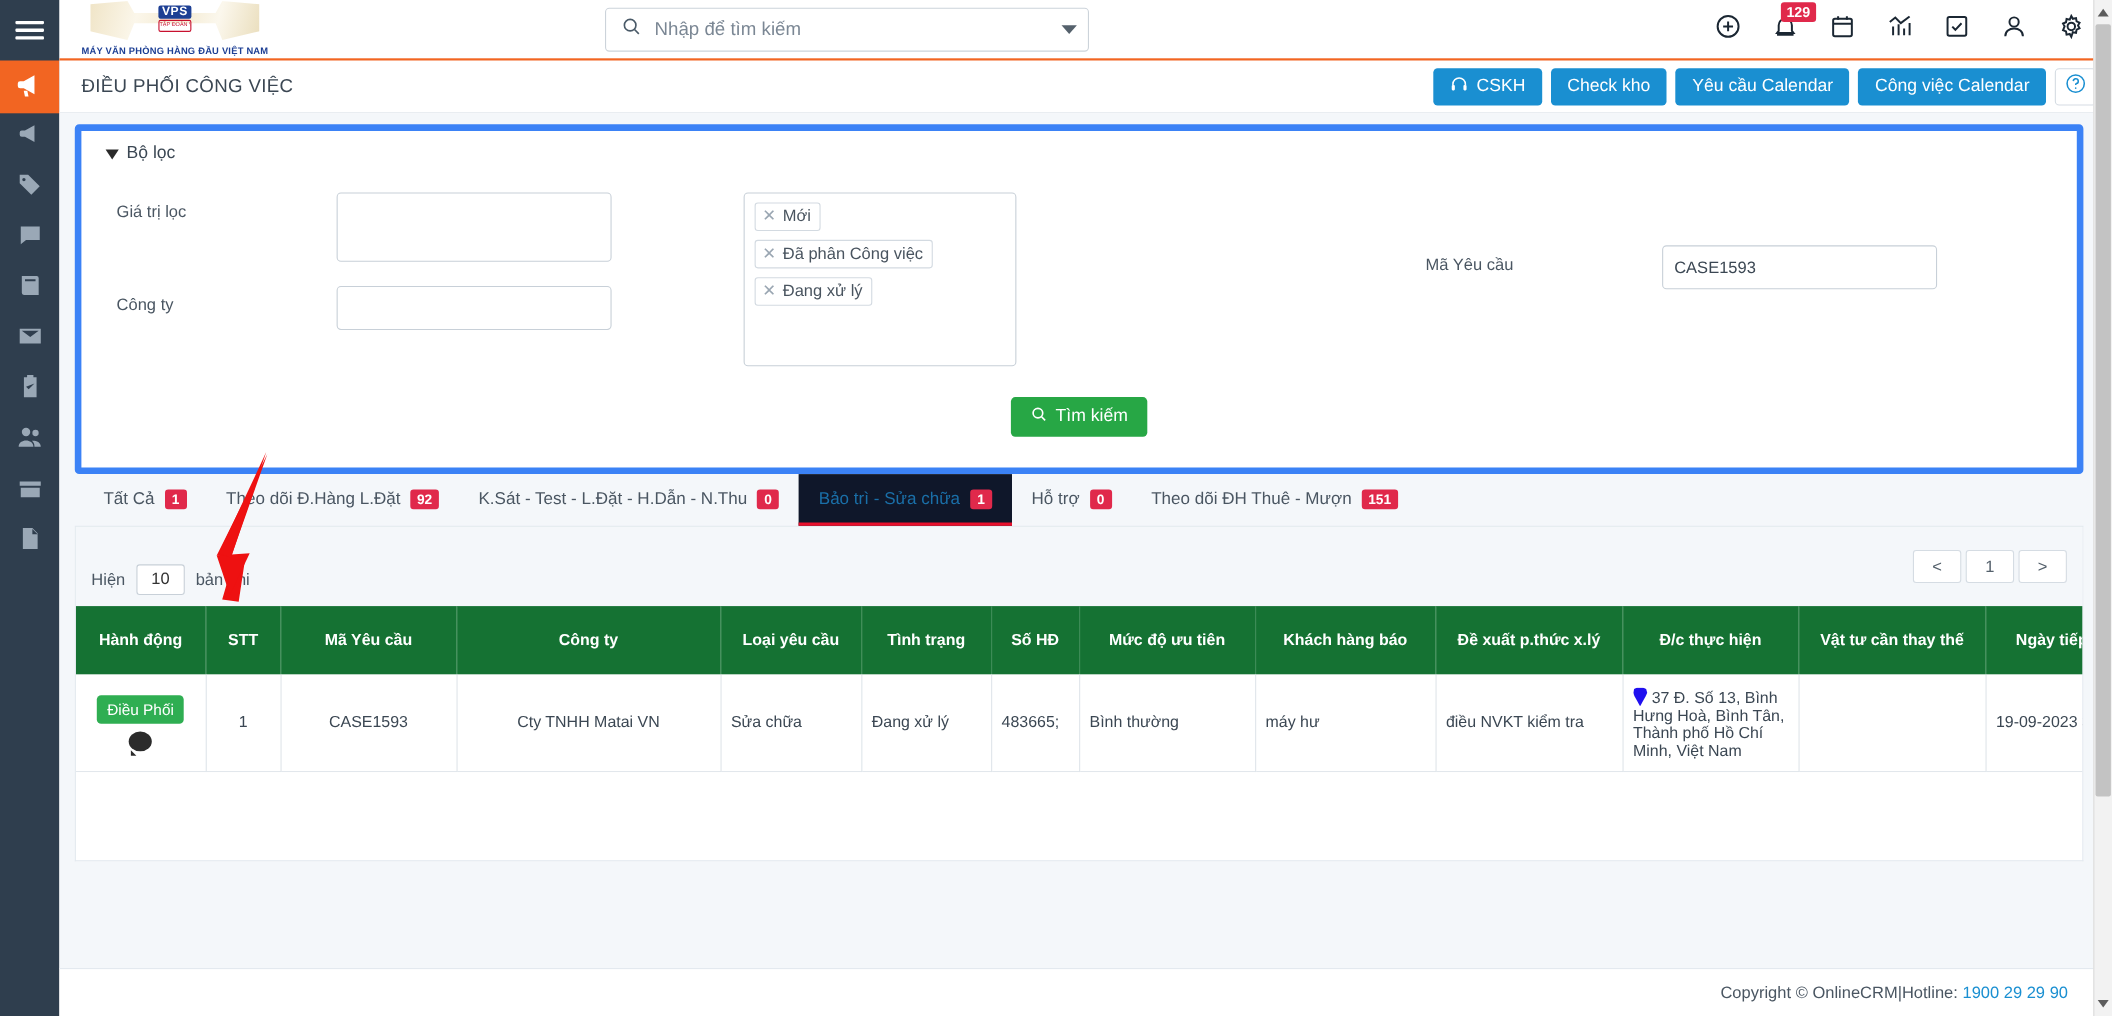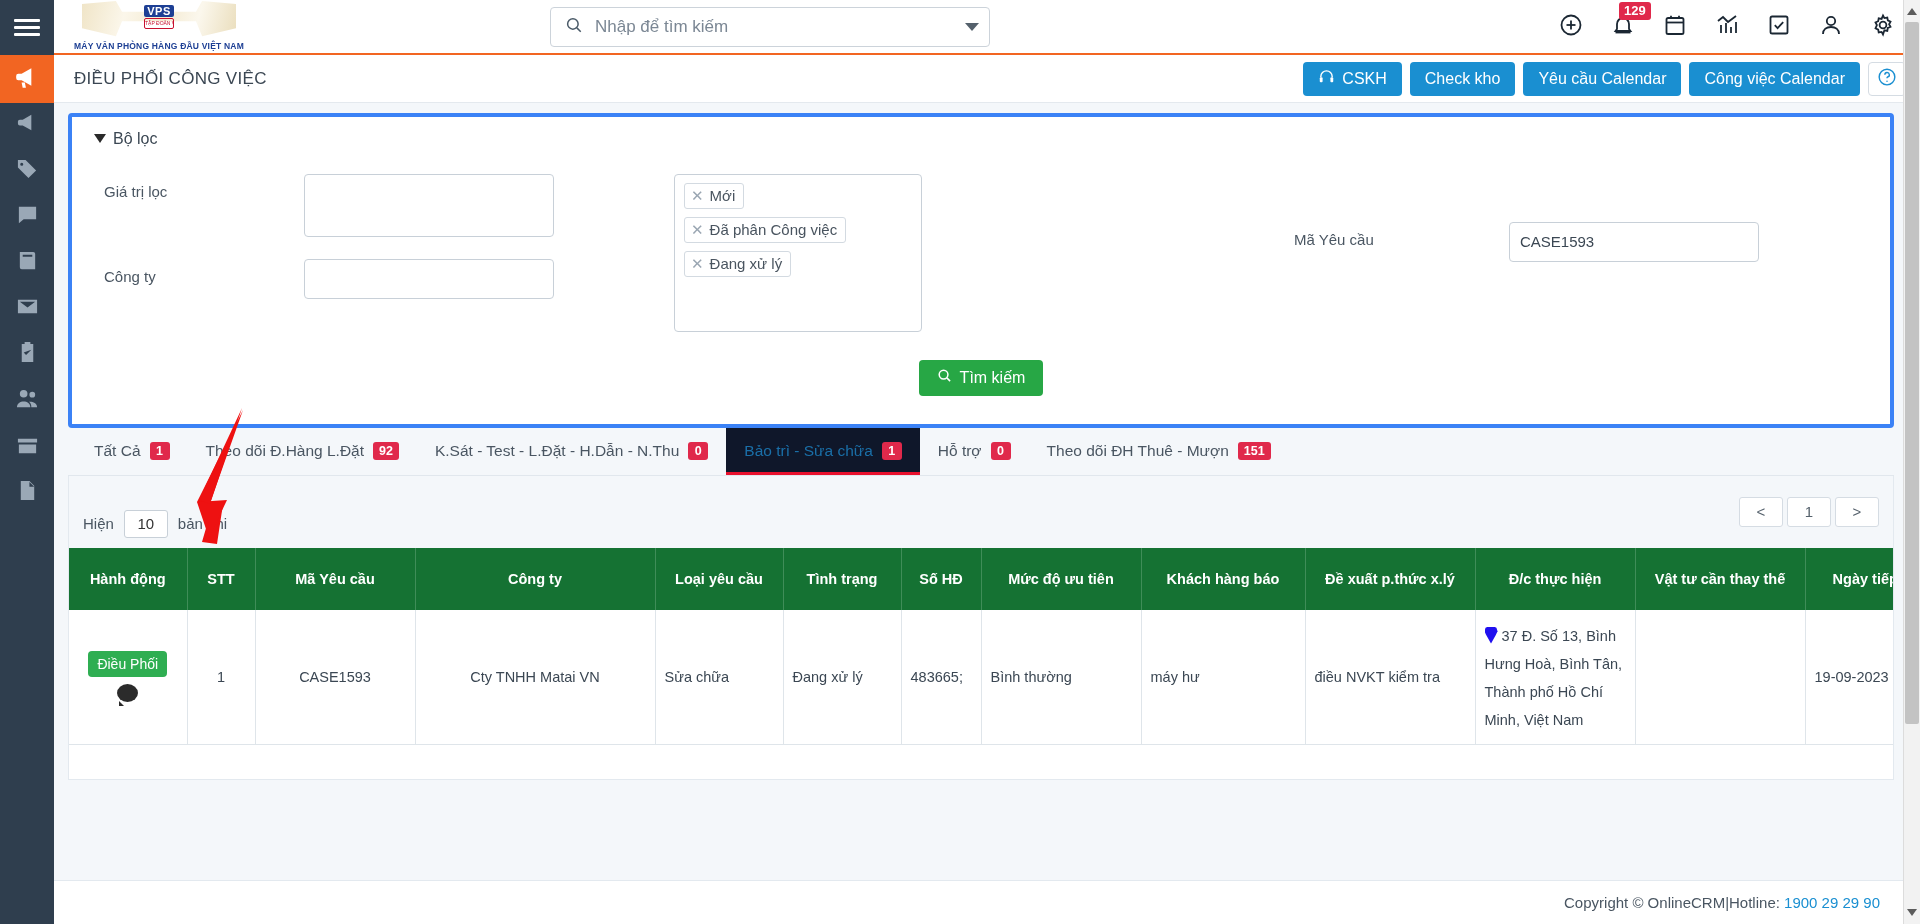--- a/index.html
+++ b/index.html
@@ -165,21 +165,21 @@
   
   .content {
     flex: 1;
     background: #f4f7fa;
     padding: 10px 26px 0 14px;
     overflow: hidden;
     position: relative;
   }
   .card {
     background: #fff;
-    border: 4px solid #3b82f6;
+    border: 6px solid #3b82f6;
     border-radius: 4px;
   }
 
   
   .filter { padding: 12px 22px 14px 22px; }
   .filter-title {
     font-size: 16px; color: #3b4753; margin-bottom: 26px;
     cursor: pointer; display: inline-flex; align-items: center; gap: 7px;
   }
   .caret-dn { width: 0; height: 0; border-left: 6px solid transparent; border-right: 6px solid transparent; border-top: 9px solid #2a2a2a; }
@@ -302,21 +302,21 @@
     content: ""; position: absolute; left: 2px; bottom: -4px;
     border-left: 5px solid #2b2b2b; border-top: 5px solid transparent;
     border-bottom: 0; border-right: 4px solid transparent;
   }
   .pin {
     display: inline-block; width: 13px; height: 17px; vertical-align: -3px;
     background: #2010ef;
     clip-path: polygon(50% 100%, 12% 48%, 0 28%, 8% 8%, 30% 0, 70% 0, 92% 8%, 100% 28%, 88% 48%);
     margin-right: 4px;
   }
-  .addr { line-height: 28px; margin-top: 44px; }
+  .addr { line-height: 16px; margin-top: 44px; }
 
   
   .arrow { position: absolute; pointer-events: none; }
 
   
   .vscroll {
     position: absolute; right: 0; top: 0; width: 17px; height: 924px;
     background: #f2f2f2; border-left: 1px solid #dcdcdc;
   }
   .vthumb {

